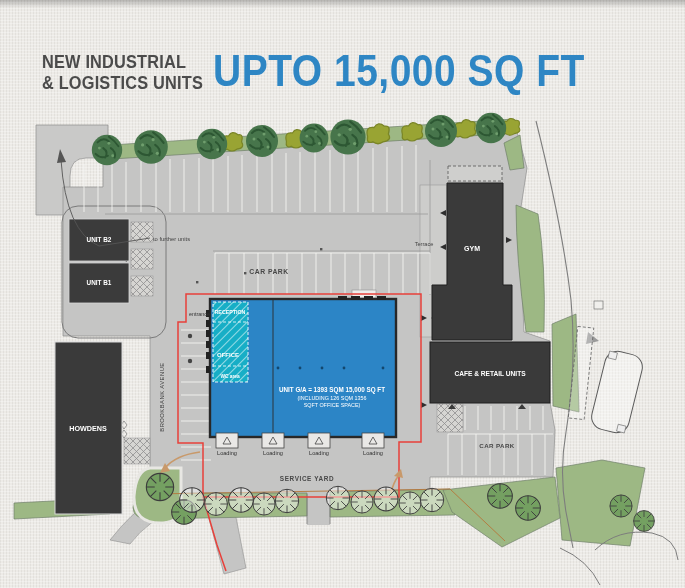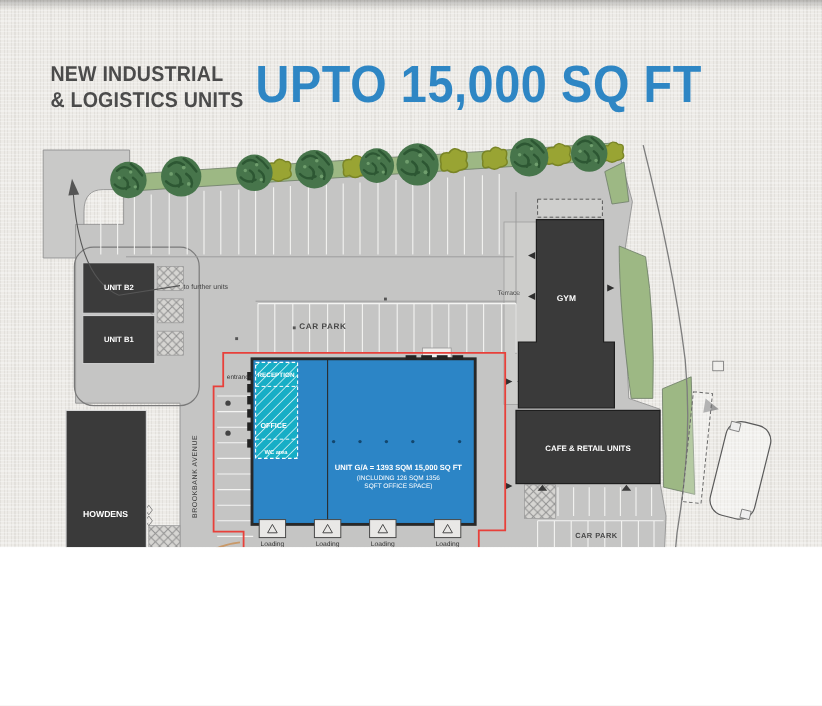--- a/index.html
+++ b/index.html
@@ -1,17 +1,17 @@
 <!DOCTYPE html>
 <html><head>
 <meta charset="utf-8">
 <style>
   html,body{margin:0;padding:0;}
   .stage{
-    position:relative;width:685px;height:456px;overflow:hidden;
+    position:relative;width:685px;height:588px;overflow:hidden;
     background-color:#edebe7;
     background-image:
       repeating-linear-gradient(0deg, rgba(255,255,255,.30) 0 1px, transparent 1px 3px),
       repeating-linear-gradient(90deg, rgba(160,158,150,.14) 0 1px, transparent 1px 3px);
     font-family:"Liberation Sans",sans-serif;
   }
   .stage::before{
     content:"";position:absolute;left:0;top:0;right:0;height:8px;
     background:linear-gradient(180deg, rgba(40,40,40,.28), rgba(40,40,40,0));
     z-index:5;pointer-events:none;

